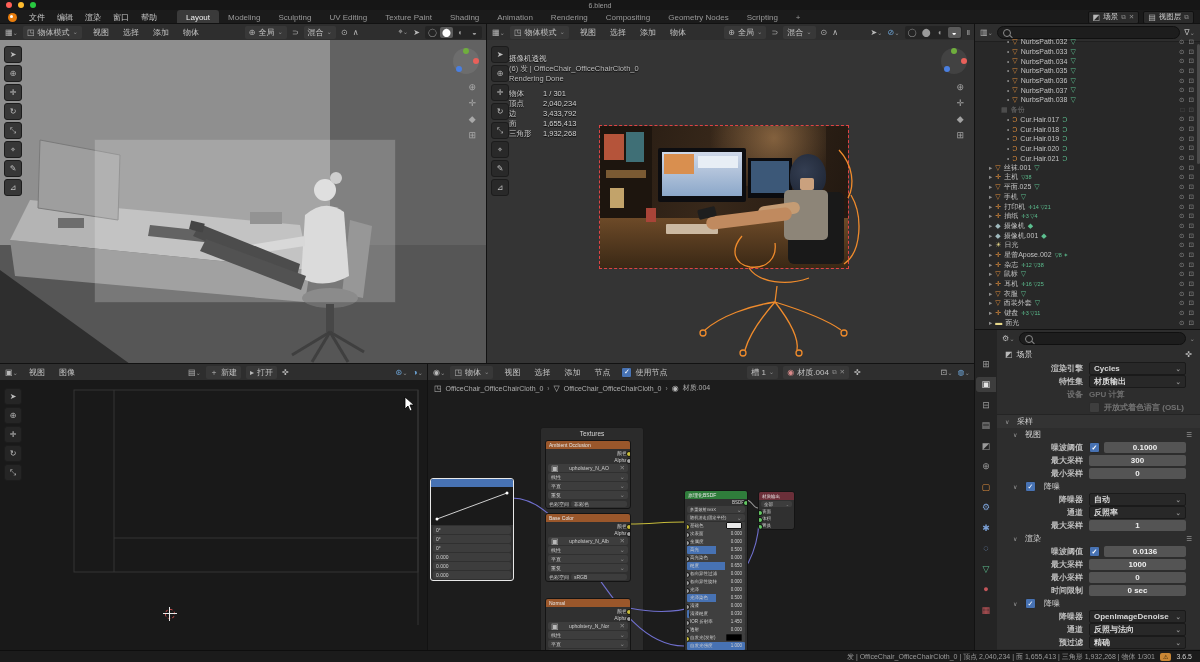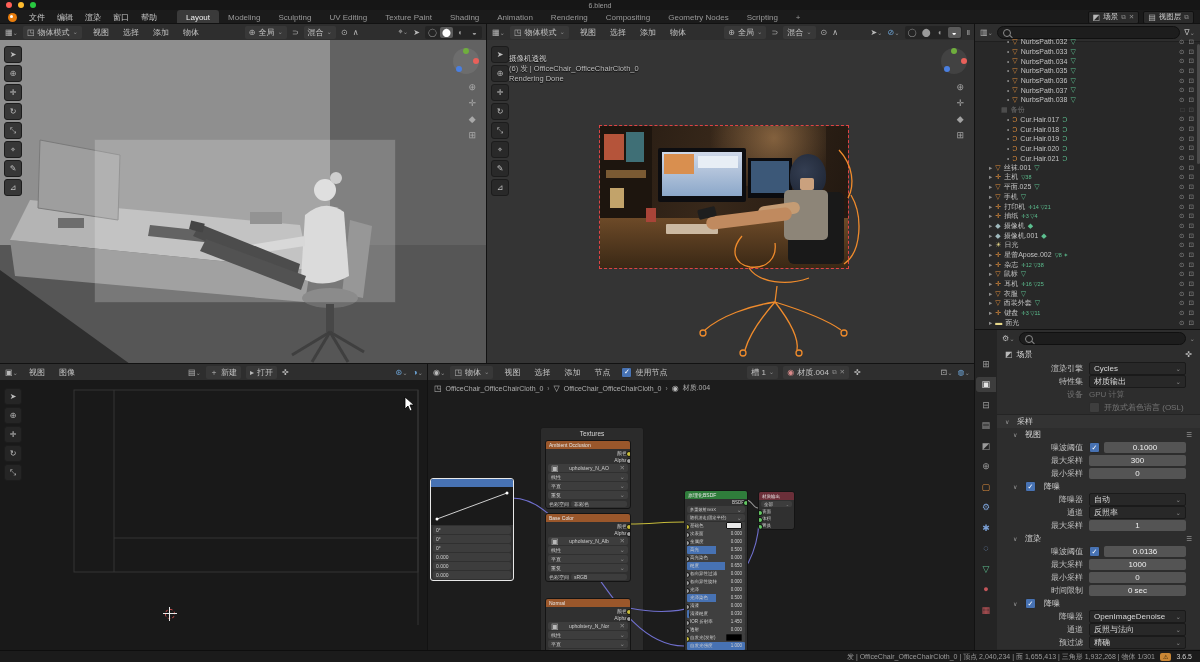--- a/index.html
+++ b/index.html
@@ -75,21 +75,21 @@
   .orow{height:9.7px;display:flex;align-items:center;gap:3px;padding-left:6px;color:#c2c2c2;}
   .orow .nm{white-space:nowrap;}
   .orow .rt{margin-left:auto;display:flex;gap:4px;color:#8d8d8d;font-size:6.5px;padding-right:2px;}
   .oscroll{position:absolute;right:0;top:20px;width:3px;height:120px;background:#4a4a4a;border-radius:2px;}
   
   #prop-tabs{position:absolute;left:0;top:0;width:22px;bottom:0;background:#242424;display:flex;
              flex-direction:column;align-items:center;padding-top:26px;gap:5.5px;}
   .ptab{width:20px;height:15px;display:flex;align-items:center;justify-content:center;font-size:9px;color:#9a9a9a;}
   .ptab.active{background:#3d3d3d;border-radius:3px 0 0 3px;color:#e5e5e5;}
   #prop-main{position:absolute;left:22px;top:0;right:0;bottom:0;background:#2d2d2d;font-size:8px;}
-  .prow{display:flex;align-items:center;height:13px;padding-right:14px;}
+  .prow{display:flex;align-items:center;height:13px;padding-right:14px;font-weight:bold;}
   .prow .pl{width:86px;text-align:right;padding-right:6px;color:#c0c0c0;flex:none;white-space:nowrap;}
   .pfield{flex:1;background:#545454;border-radius:2px;height:11px;display:flex;align-items:center;
           justify-content:center;color:#efefef;position:relative;}
   .pdrop{flex:1;background:#282828;border:1px solid #1a1a1a;border-radius:2px;height:11px;display:flex;
          align-items:center;padding:0 4px;color:#d8d8d8;justify-content:space-between;}
   .cb{width:9px;height:9px;border-radius:2px;background:#545454;border:1px solid #2a2a2a;flex:none;
       display:flex;align-items:center;justify-content:center;font-size:7px;color:#fff;margin-right:4px;}
   .cb.on{background:#4772b3;}
   .sect{display:flex;align-items:center;height:13px;gap:4px;color:#d6d6d6;padding-left:8px;}
   .sect .car{font-size:6px;color:#9a9a9a;width:8px;}
@@ -283,20 +283,27 @@
       <span class="shade on">◒</span>
     </div>
     <span class="hicon">‖</span>
   </div>
   <div class="abs" style="left:0;top:16px;right:0;bottom:0;background:#343434;">
     <div id="stats-box">
       <div>摄像机透视</div>
       <div class="dim">(6) 发 | OfficeChair_OfficeChairCloth_0</div>
       <div class="dim">Rendering Done</div>
       <div style="height:5px"></div>
+      <div id="stats-rows">
+          <div class="stat-row"><span>物体</span><span>1 / 301</span></div>
+          <div class="stat-row"><span>顶点</span><span>2,040,234</span></div>
+          <div class="stat-row"><span>边</span><span>3,433,792</span></div>
+          <div class="stat-row"><span>面</span><span>1,655,413</span></div>
+          <div class="stat-row"><span>三角形</span><span>1,932,268</span></div>
+        </div>
     </div>
     <div id="render-img">
       <div class="abs" style="left:0;top:0;width:52px;height:142px;background:#1d150e"></div>
       <div class="abs" style="left:4px;top:8px;width:20px;height:26px;background:#b5543a"></div>
       <div class="abs" style="left:26px;top:6px;width:18px;height:30px;background:#3f6f76"></div>
       <div class="abs" style="left:6px;top:44px;width:40px;height:8px;background:#7a5a33"></div>
       <div class="abs" style="left:10px;top:62px;width:14px;height:20px;background:#c2a36a"></div>
       <div class="abs" style="left:96px;top:0;width:130px;height:60px;background:radial-gradient(circle at 60% 20%,rgba(255,190,120,.4),transparent 70%)"></div>
       <div class="abs" style="left:58px;top:22px;width:88px;height:54px;background:#0d0d10;border-radius:2px"></div>
       <div class="abs" style="left:62px;top:26px;width:80px;height:44px;background:linear-gradient(#cfd8e8,#8ba7c9)"></div>

